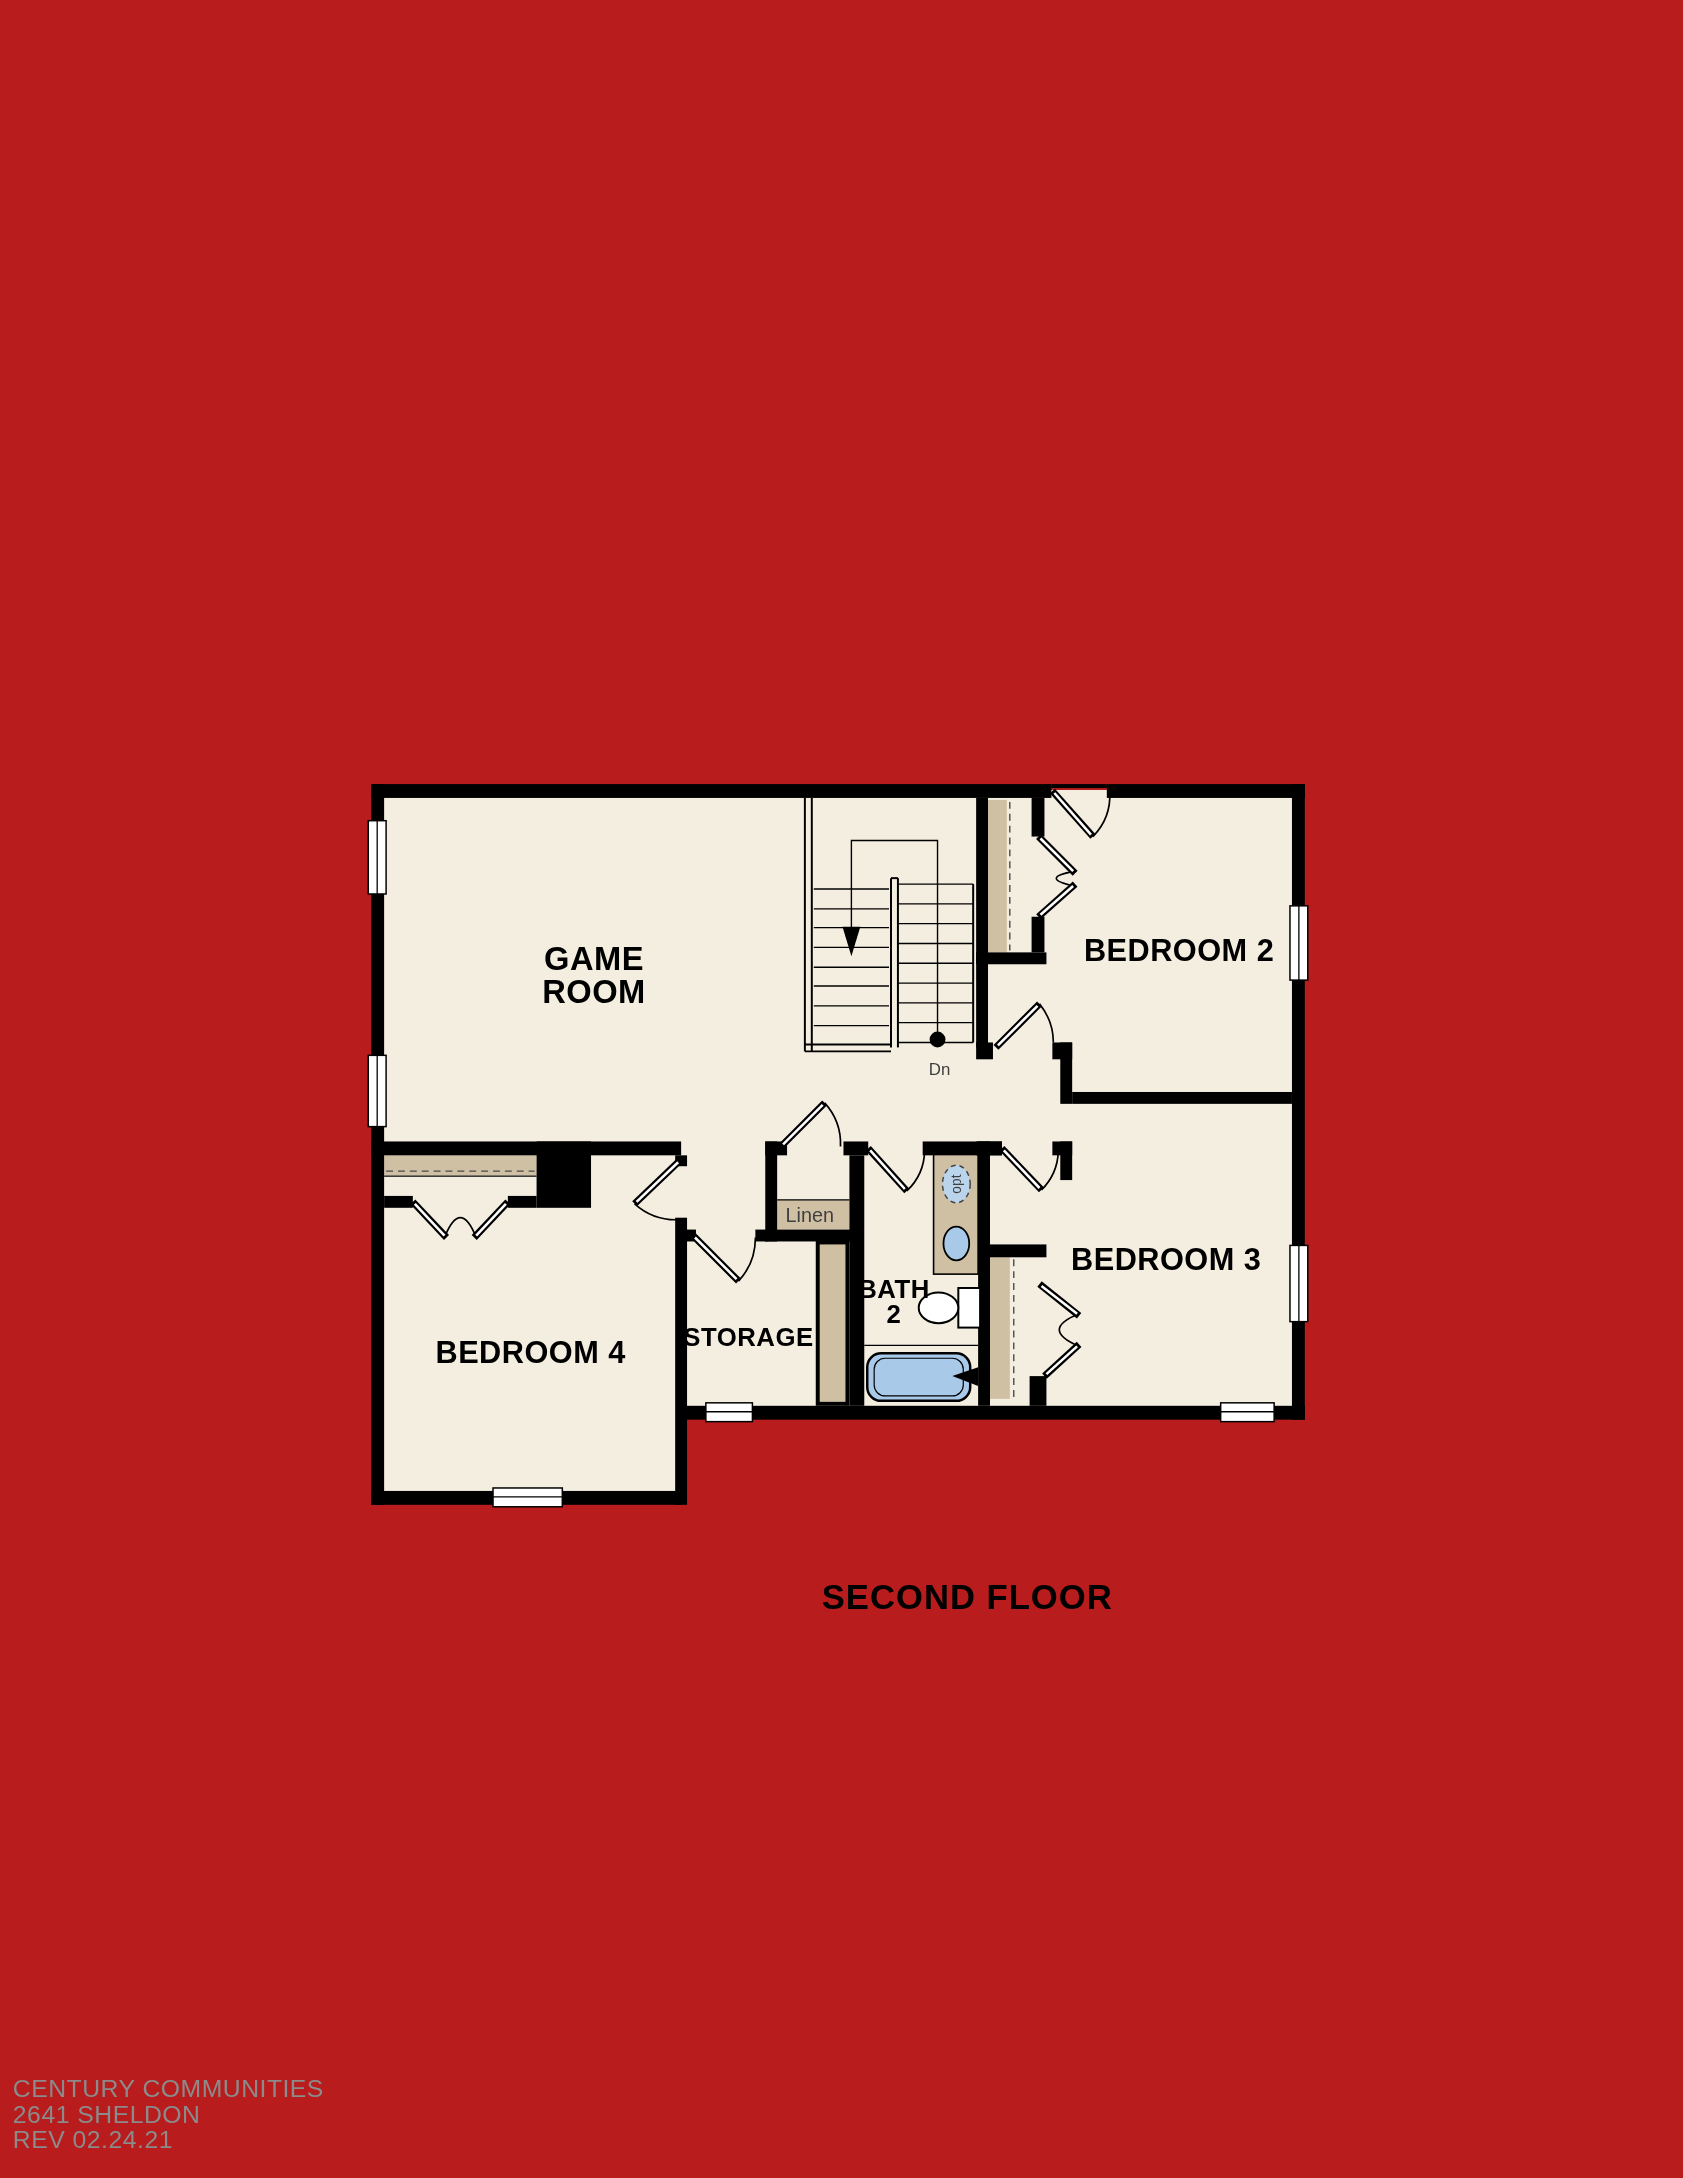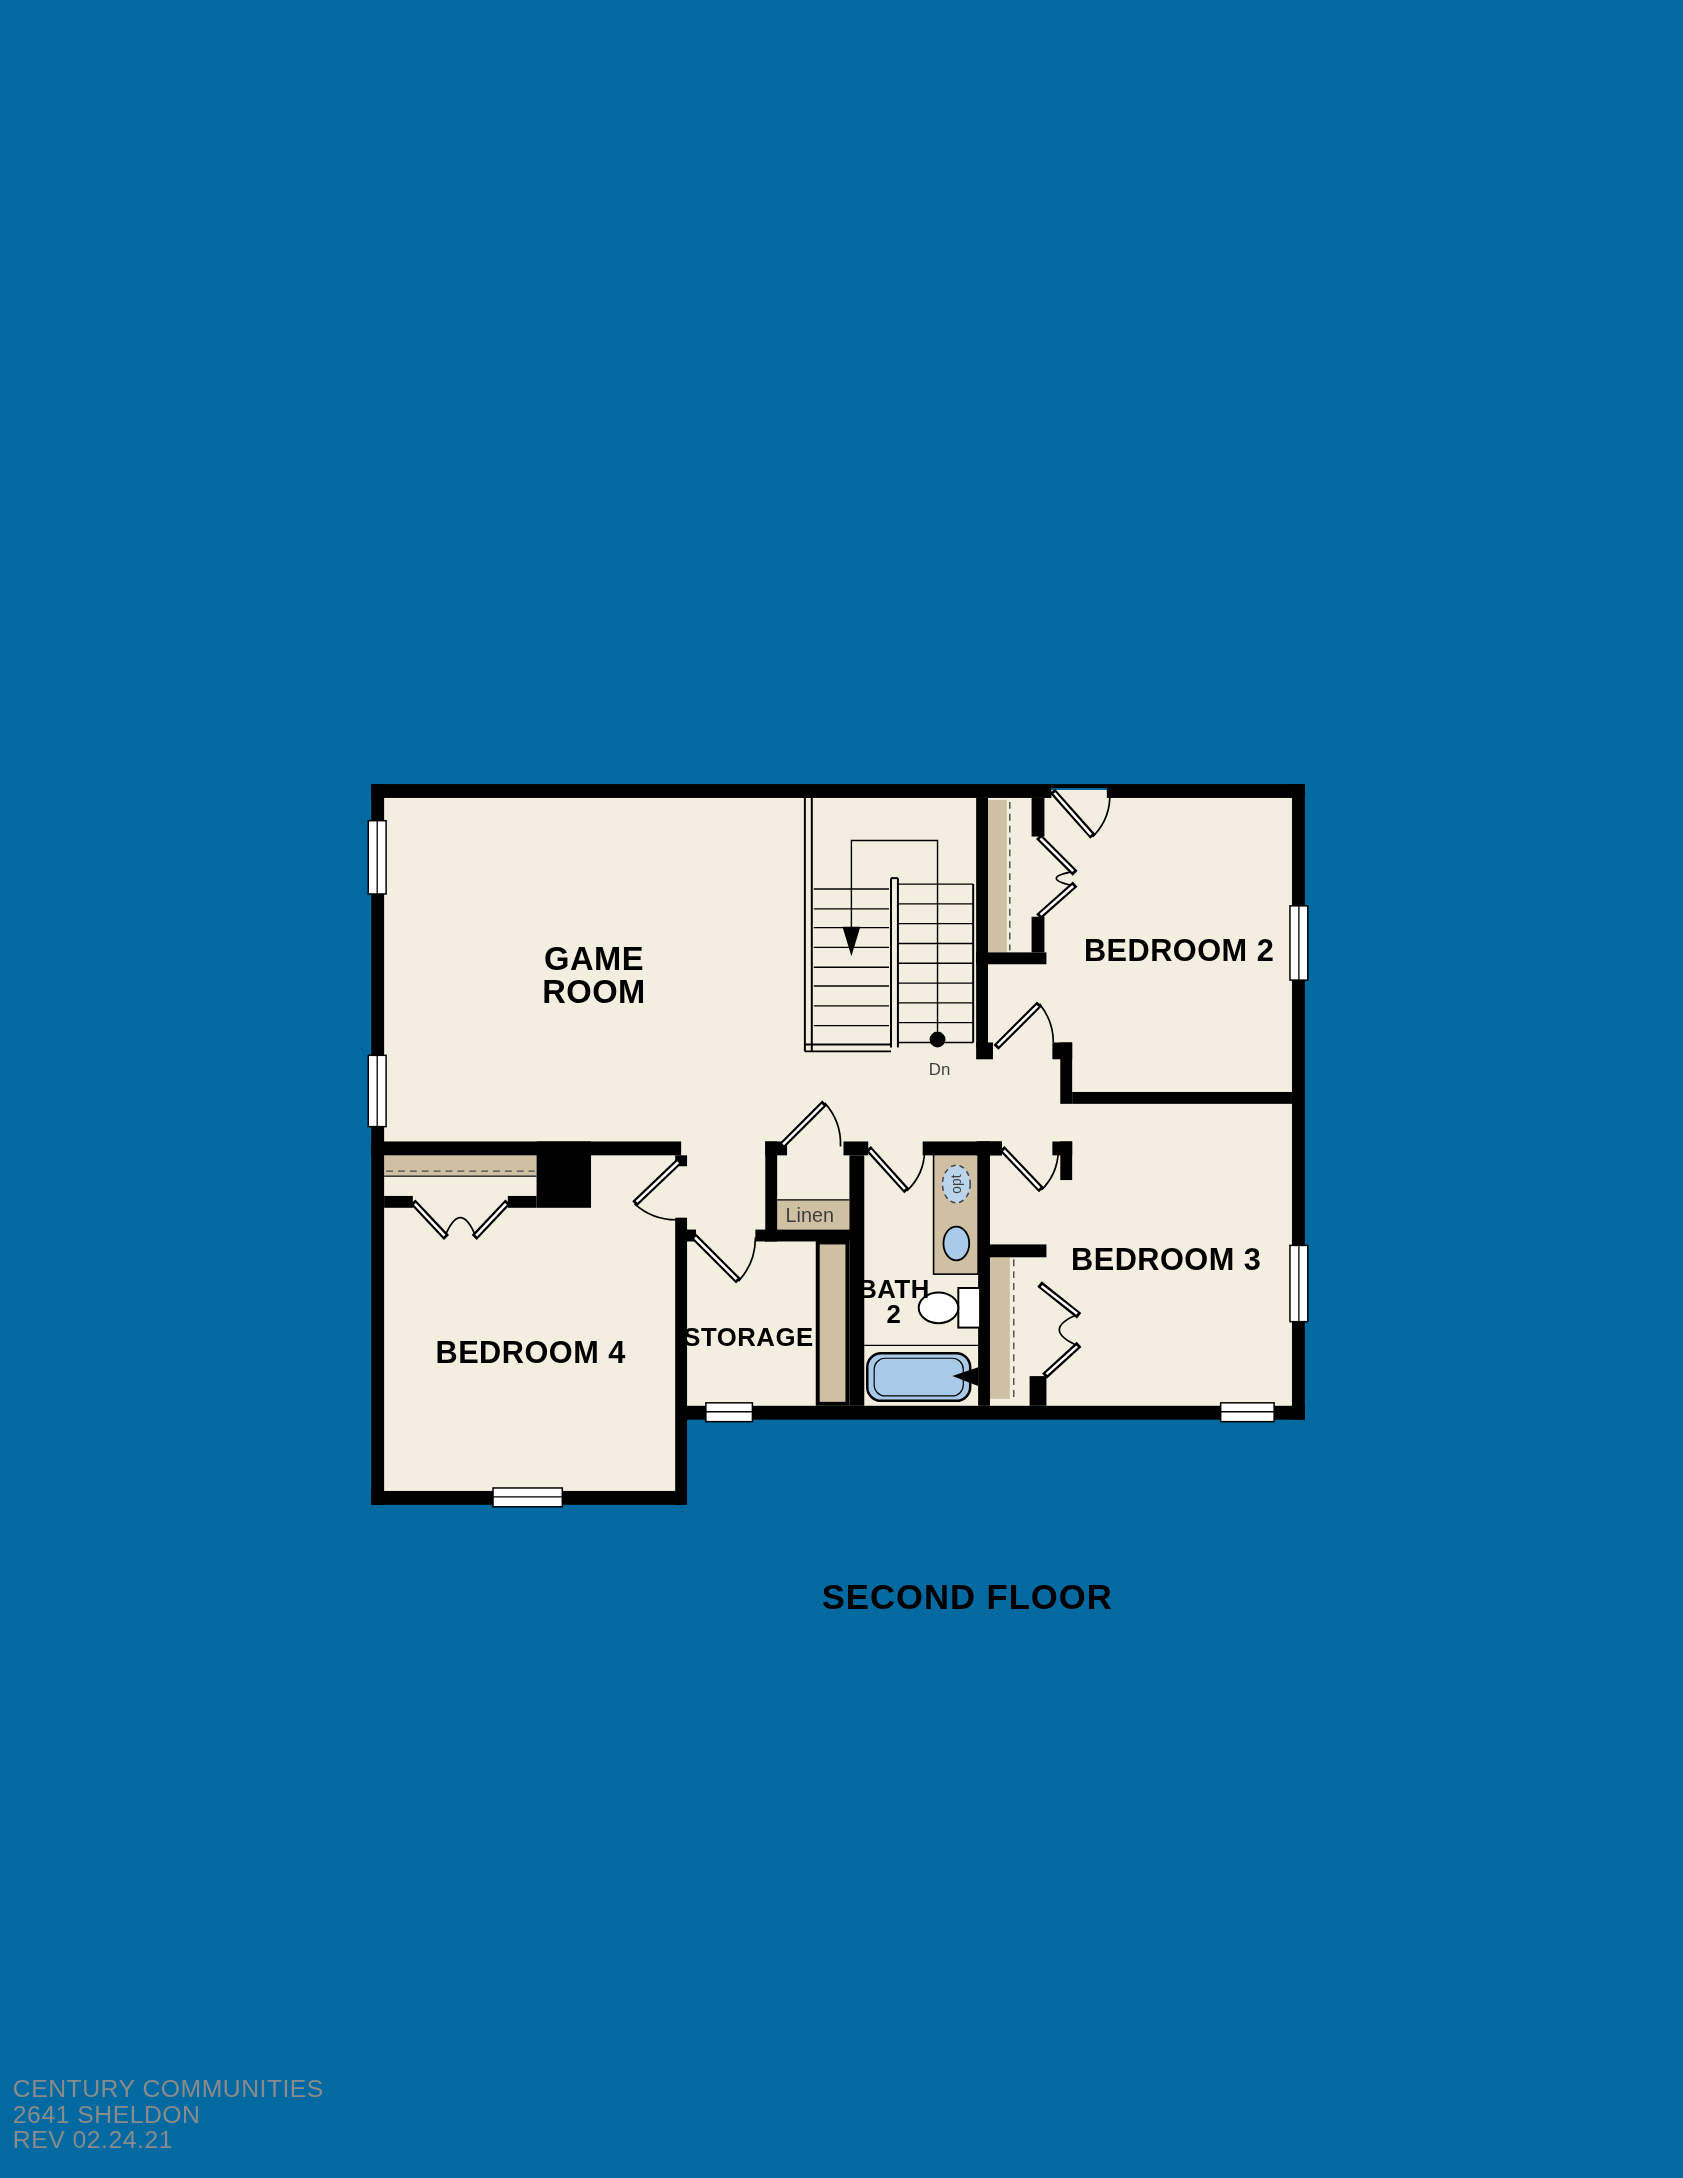--- a/index.html
+++ b/index.html
@@ -6,21 +6,21 @@
     --wall:#000000;
     --floor:#f4eee1;
     --cab:#cfbfa3;
     --blue:#a9c9e9;
     --blue-light:#bad4ec;
     --footer:#8b8b8b;
     --label:#000000;
     --sec:#3f3f3f;
   }
   html,body{margin:0;padding:0;background:#ffffff;}
-  .page{position:relative;width:1683px;height:2178px;background:#0369a1;overflow:hidden;
+  .page{position:relative;width:1683px;height:2178px;background:#b91c1c;overflow:hidden;
         font-family:"Liberation Sans", sans-serif;}
   svg{position:absolute;left:0;top:0;}
   .floor{fill:var(--floor);}
   .wall{fill:var(--wall);}
   .tan{fill:var(--cab);}
   .tan-stroke{fill:var(--cab);stroke:#000;stroke-width:1.6;}
   .thin{stroke:#000;stroke-width:2;fill:none;}
   .thin13{stroke:#000;stroke-width:1.4;fill:none;}
   .leaf-outer{stroke:#000;stroke-width:7;fill:none;stroke-linecap:butt;}
   .leaf-inner{stroke:#fff;stroke-width:2.6;fill:none;stroke-linecap:butt;}

